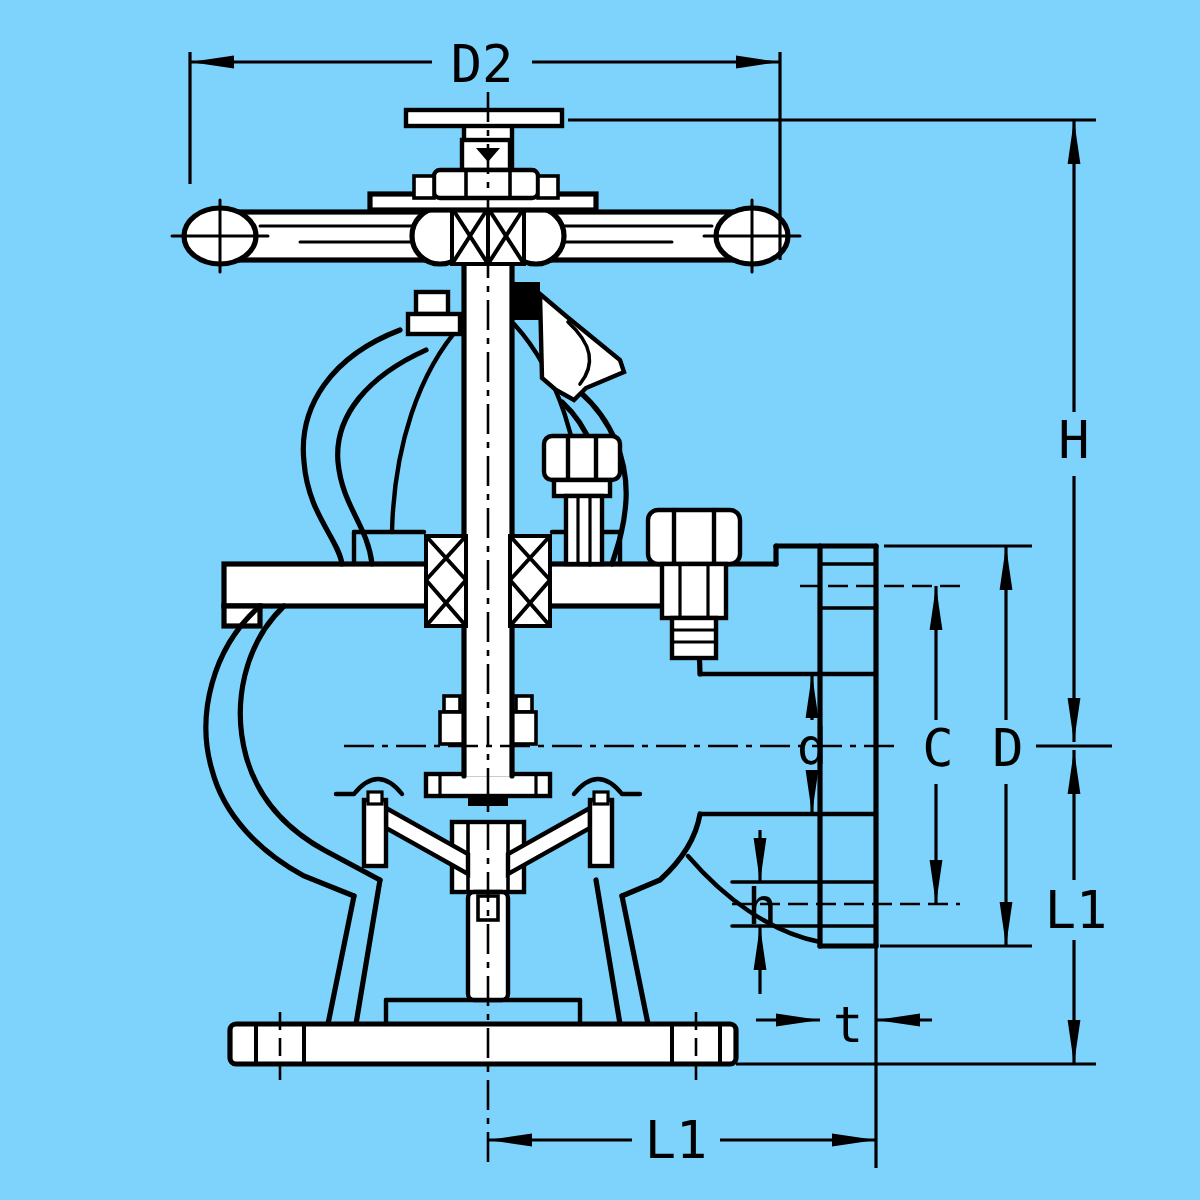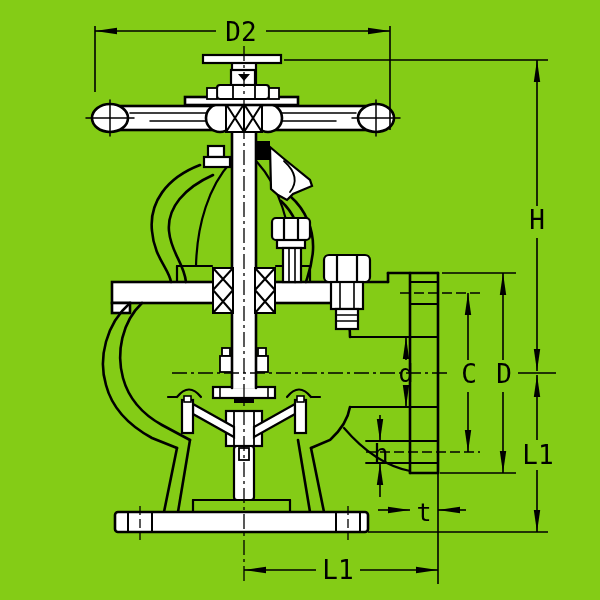--- a/index.html
+++ b/index.html
@@ -1,16 +1,16 @@
 <!DOCTYPE html>
 <html><head>
 <meta charset="utf-8">
 <style>
   html,body{margin:0;padding:0;background:#ffffff;}
-  .stage{position:relative;width:600px;height:600px;background:#84cc16;overflow:hidden;
+  .stage{position:relative;width:600px;height:600px;background:#7dd3fc;overflow:hidden;
          font-family:"DejaVu Sans Mono","Liberation Mono",monospace;}
   svg{display:block;}
   text{font-family:"DejaVu Sans Mono","Liberation Mono",monospace;fill:#000;}
   .dim-label{font-size:26px;}
   .dim-label-small{font-size:25px;}
 </style>
 </head>
 <body>
 
 <div class="stage">

